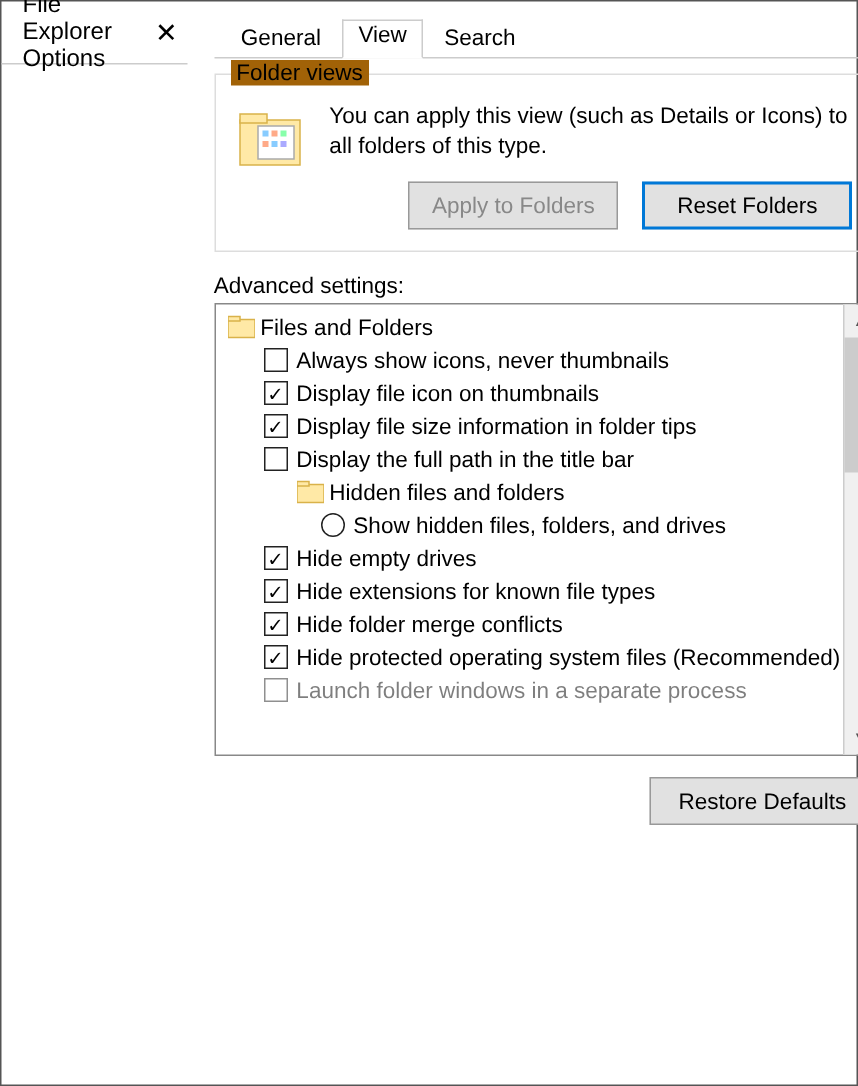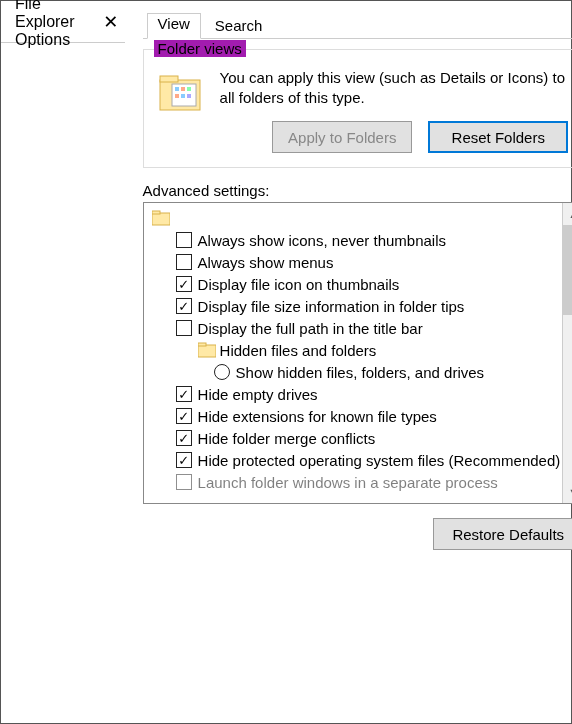--- a/index.html
+++ b/index.html
@@ -12,21 +12,21 @@
   height: 42px; display: flex; align-items: center; justify-content: space-between;
   padding-left: 14px; border-bottom: 1px solid #ccc; color: #000; font-size: 16px;
 }
 .close-btn { width: 50px; height: 42px; display:flex; align-items:center; justify-content:center; font-size:18px; }
 .content { padding: 12px 18px 0 18px; flex:1; display:flex; flex-direction:column; }
 .tabs { display:flex; border-bottom: 1px solid #ccc; margin-bottom: 10px; padding-left: 4px; }
 .tab { padding: 4px 14px; font-size:15px; color:#000; }
 .tab.active { border: 1px solid #ccc; border-bottom: 1px solid #fff; margin-bottom:-1px; background:#fff; }
 .tab-highlight { border: 3px solid #d22; padding: 1px 10px; }
 .groupbox { border:1px solid #ddd; padding: 18px 12px 14px 12px; position: relative; margin-bottom: 14px; }
-.groupbox-label { position:absolute; top:-10px; left:10px; background:#a21caf; padding:0 4px; font-size:15px; }
+.groupbox-label { position:absolute; top:-10px; left:10px; background:#a16207; padding:0 4px; font-size:15px; }
 .folder-views { display:flex; gap:16px; align-items:flex-start; }
 .folder-icon-big { width:48px; height:48px; flex-shrink:0; }
 .fv-text { font-size:15px; line-height:1.3; }
 .fv-buttons { display:flex; gap:16px; margin-top:14px; justify-content:flex-end; padding-right:4px; }
 .btn { min-width:140px; height:32px; font-size:15px; border:1px solid #999; background:#e1e1e1; display:flex; align-items:center; justify-content:center; }
 .btn.disabled { color:#888; }
 .btn.primary { border:2px solid #0078d7; background:#e1e1e1; }
 .adv-label { font-size:15px; margin-bottom:3px; }
 .tree-wrap { border:1px solid #888; height:302px; display:flex; }
 .tree { flex:1; overflow:hidden; padding:4px 2px; font-size:15px; }
@@ -57,20 +57,21 @@
 <div class="window">
   <div class="titlebar">
     <span>File Explorer Options</span>
     <div class="close-btn">
       <span>✕</span>
     </div>
   </div>
 
   <div class="content">
     <div class="tabs">
+      <div class="tab">General</div>
       <div class="tab active tab-highlight">View</div>
       <div class="tab">Search</div>
     </div>
 
     <div class="groupbox">
       <span class="groupbox-label">Folder views</span>
       <div class="folder-views">
         <div class="folder-icon-big">
           <svg viewBox="0 0 48 48">
             <rect x="4" y="12" width="40" height="30" fill="#ffe9a6" stroke="#d9b24a"></rect>
@@ -98,28 +99,25 @@
 
     <div class="tree-wrap">
       <div class="tree">
         <div class="tree-row indent1">
           <span class="folder-icon">
               <svg viewBox="0 0 18 16">
                 <rect x="0" y="3" width="18" height="12" fill="#ffe9a6" stroke="#d9b24a"></rect>
                 <rect x="0" y="1" width="8" height="3" fill="#ffe9a6" stroke="#d9b24a"></rect>
               </svg>
             </span>
+          <span>Files and Folders</span>
         </div>
         <div class="tree-row indent2">
             <span class="chk"></span>
             <span>Always show icons, never thumbnails</span>
-          </div>
-        <div class="tree-row indent2">
-            <span class="chk"></span>
-            <span>Always show menus</span>
           </div>
         <div class="tree-row indent2">
             <span class="chk checked"></span>
             <span>Display file icon on thumbnails</span>
           </div>
         <div class="tree-row indent2">
             <span class="chk checked"></span>
             <span>Display file size information in folder tips</span>
           </div>
         <div class="tree-row indent2">

